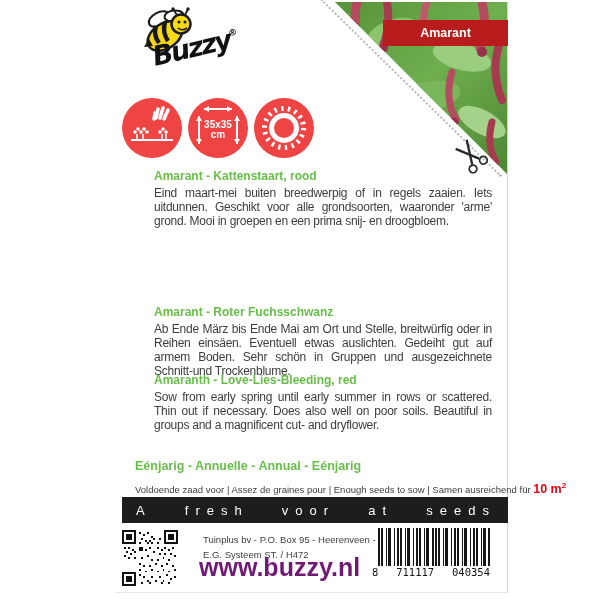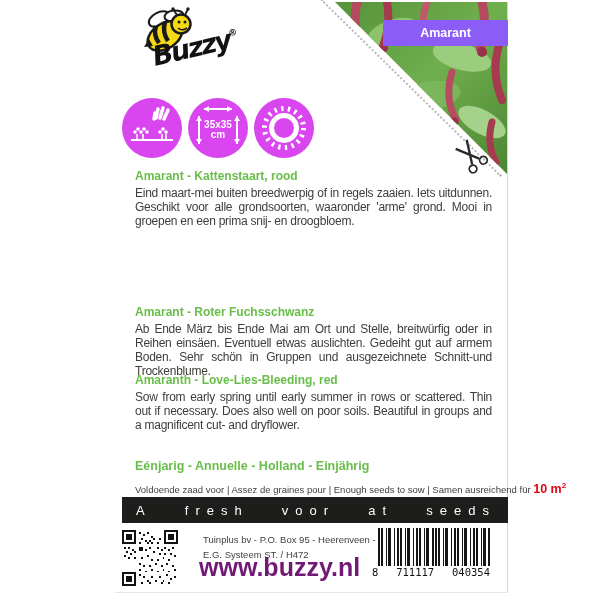--- a/index.html
+++ b/index.html
@@ -10,33 +10,33 @@
             border-right:1px solid #d4d4d4; border-bottom:1px solid #e6e6e6; }
 
   
   .logo { position:absolute; left:14px; top:4px; width:110px; height:66px; }
 
   
   .photo { position:absolute; right:0; top:0; width:175px; height:172px;
            clip-path:polygon(3px 0, 175px 0, 175px 172px); }
   .perforation { position:absolute; left:207px; top:-3px; width:252px; height:0;
                  border-top:2px dotted #b9b9b9; transform:rotate(44.5deg); transform-origin:0 0; }
-  .band { position:absolute; left:268px; top:18px; width:125px; height:26px; background:#8b5cf6;
+  .band { position:absolute; left:268px; top:18px; width:125px; height:26px; background:#b91c1c;
           color:#fff; font-weight:bold; font-size:12.5px; display:flex; align-items:center; justify-content:center; }
   .scissors { position:absolute; left:338px; top:136px; width:36px; height:36px; transform:rotate(-40deg); }
 
   
   .icons { position:absolute; left:7px; top:96px; display:flex; gap:6px; }
-  .circle { width:60px; height:60px; border-radius:50%; background:#d946ef; position:relative; }
+  .circle { width:60px; height:60px; border-radius:50%; background:#ef4444; position:relative; }
   .circle svg { position:absolute; inset:0; }
   .ic-label { fill:#fff; font-family:"Liberation Sans",sans-serif; font-size:10px; font-weight:bold; }
 
   
   .textcol { position:absolute; left:20px; top:168px; width:357px; }
-  .section { height:56px; margin-bottom:12px; overflow:visible; }
+  .section { height:56px; margin-bottom:12px; overflow:visible;margin-left:19px; }
   .sec-h { color:#68be49; font-weight:bold; font-size:12px; line-height:13px; margin-bottom:3px; }
   .sec-b { color:#3d3d3c; font-size:12px; letter-spacing:-0.25px; line-height:14px; text-align:justify; }
 
   .annual { position:absolute; left:20px; top:457px; color:#68be49; font-weight:bold; font-size:12.5px; }
   .seeds { position:absolute; left:20px; top:479px; width:365px; font-size:9.5px; color:#3d3d3c; white-space:nowrap; }
   .seeds .qty { color:#e30613; font-weight:bold; font-size:12.5px; }
   .seeds .qty sup { font-size:8px; }
 
   .tagline { position:absolute; left:7px; top:495px; width:386px; height:26px; background:#1d1d1b;
              color:#fff; display:flex; align-items:center; justify-content:space-between; padding:0 12px 0 14px; }
@@ -187,21 +187,21 @@
       <div class="section">
         <div class="sec-h">Amarant - Roter Fuchsschwanz</div>
         <div class="sec-b">Ab Ende März bis Ende Mai am Ort und Stelle, breitwürfig oder in Reihen einsäen. Eventuell etwas auslichten. Gedeiht gut auf armem Boden. Sehr schön in Gruppen und ausgezeichnete Schnitt-und Trockenblume.</div>
       </div>
       <div class="section">
         <div class="sec-h">Amaranth - Love-Lies-Bleeding, red</div>
         <div class="sec-b">Sow from early spring until early summer in rows or scattered. Thin out if necessary. Does also well on poor soils. Beautiful in groups and a magnificent cut- and dryflower.</div>
       </div>
     </div>
 
-    <div class="annual">Eénjarig - Annuelle - Holland - Einjährig</div>
+    <div class="annual">Eénjarig - Annuelle - Annual - Eénjarig</div>
 
     <div class="seeds">
       <span>Voldoende zaad voor | Assez de graines pour | Enough seeds to sow | Samen ausreichend für</span>
       <span class="qty"> <span>10 m</span><sup>2</sup></span>
     </div>
 
     <div class="tagline">
       <span>A</span>
       <span>fresh</span>
       <span>voor</span>

